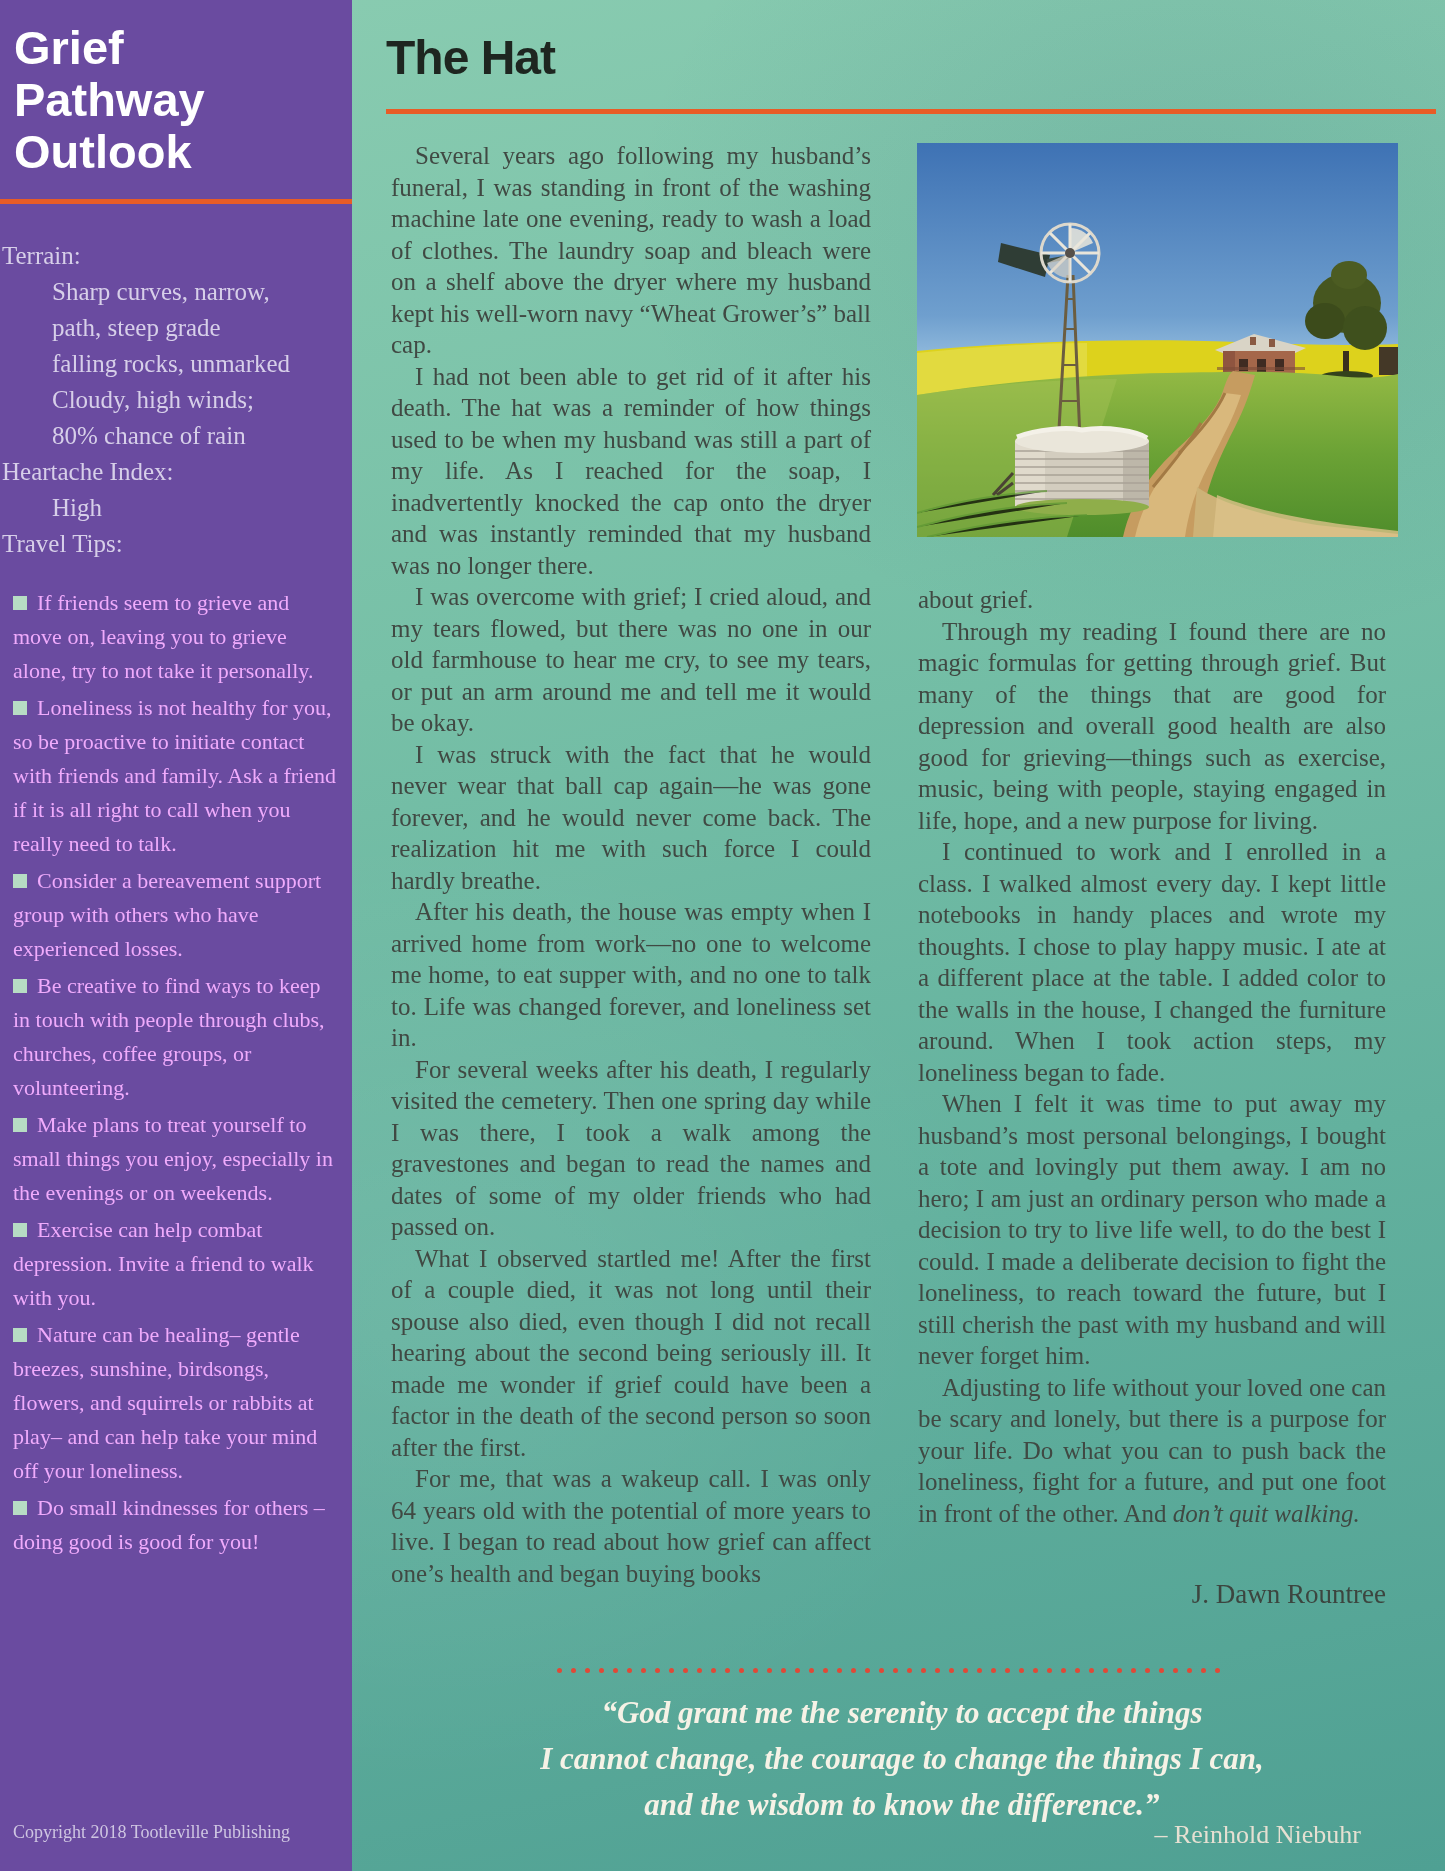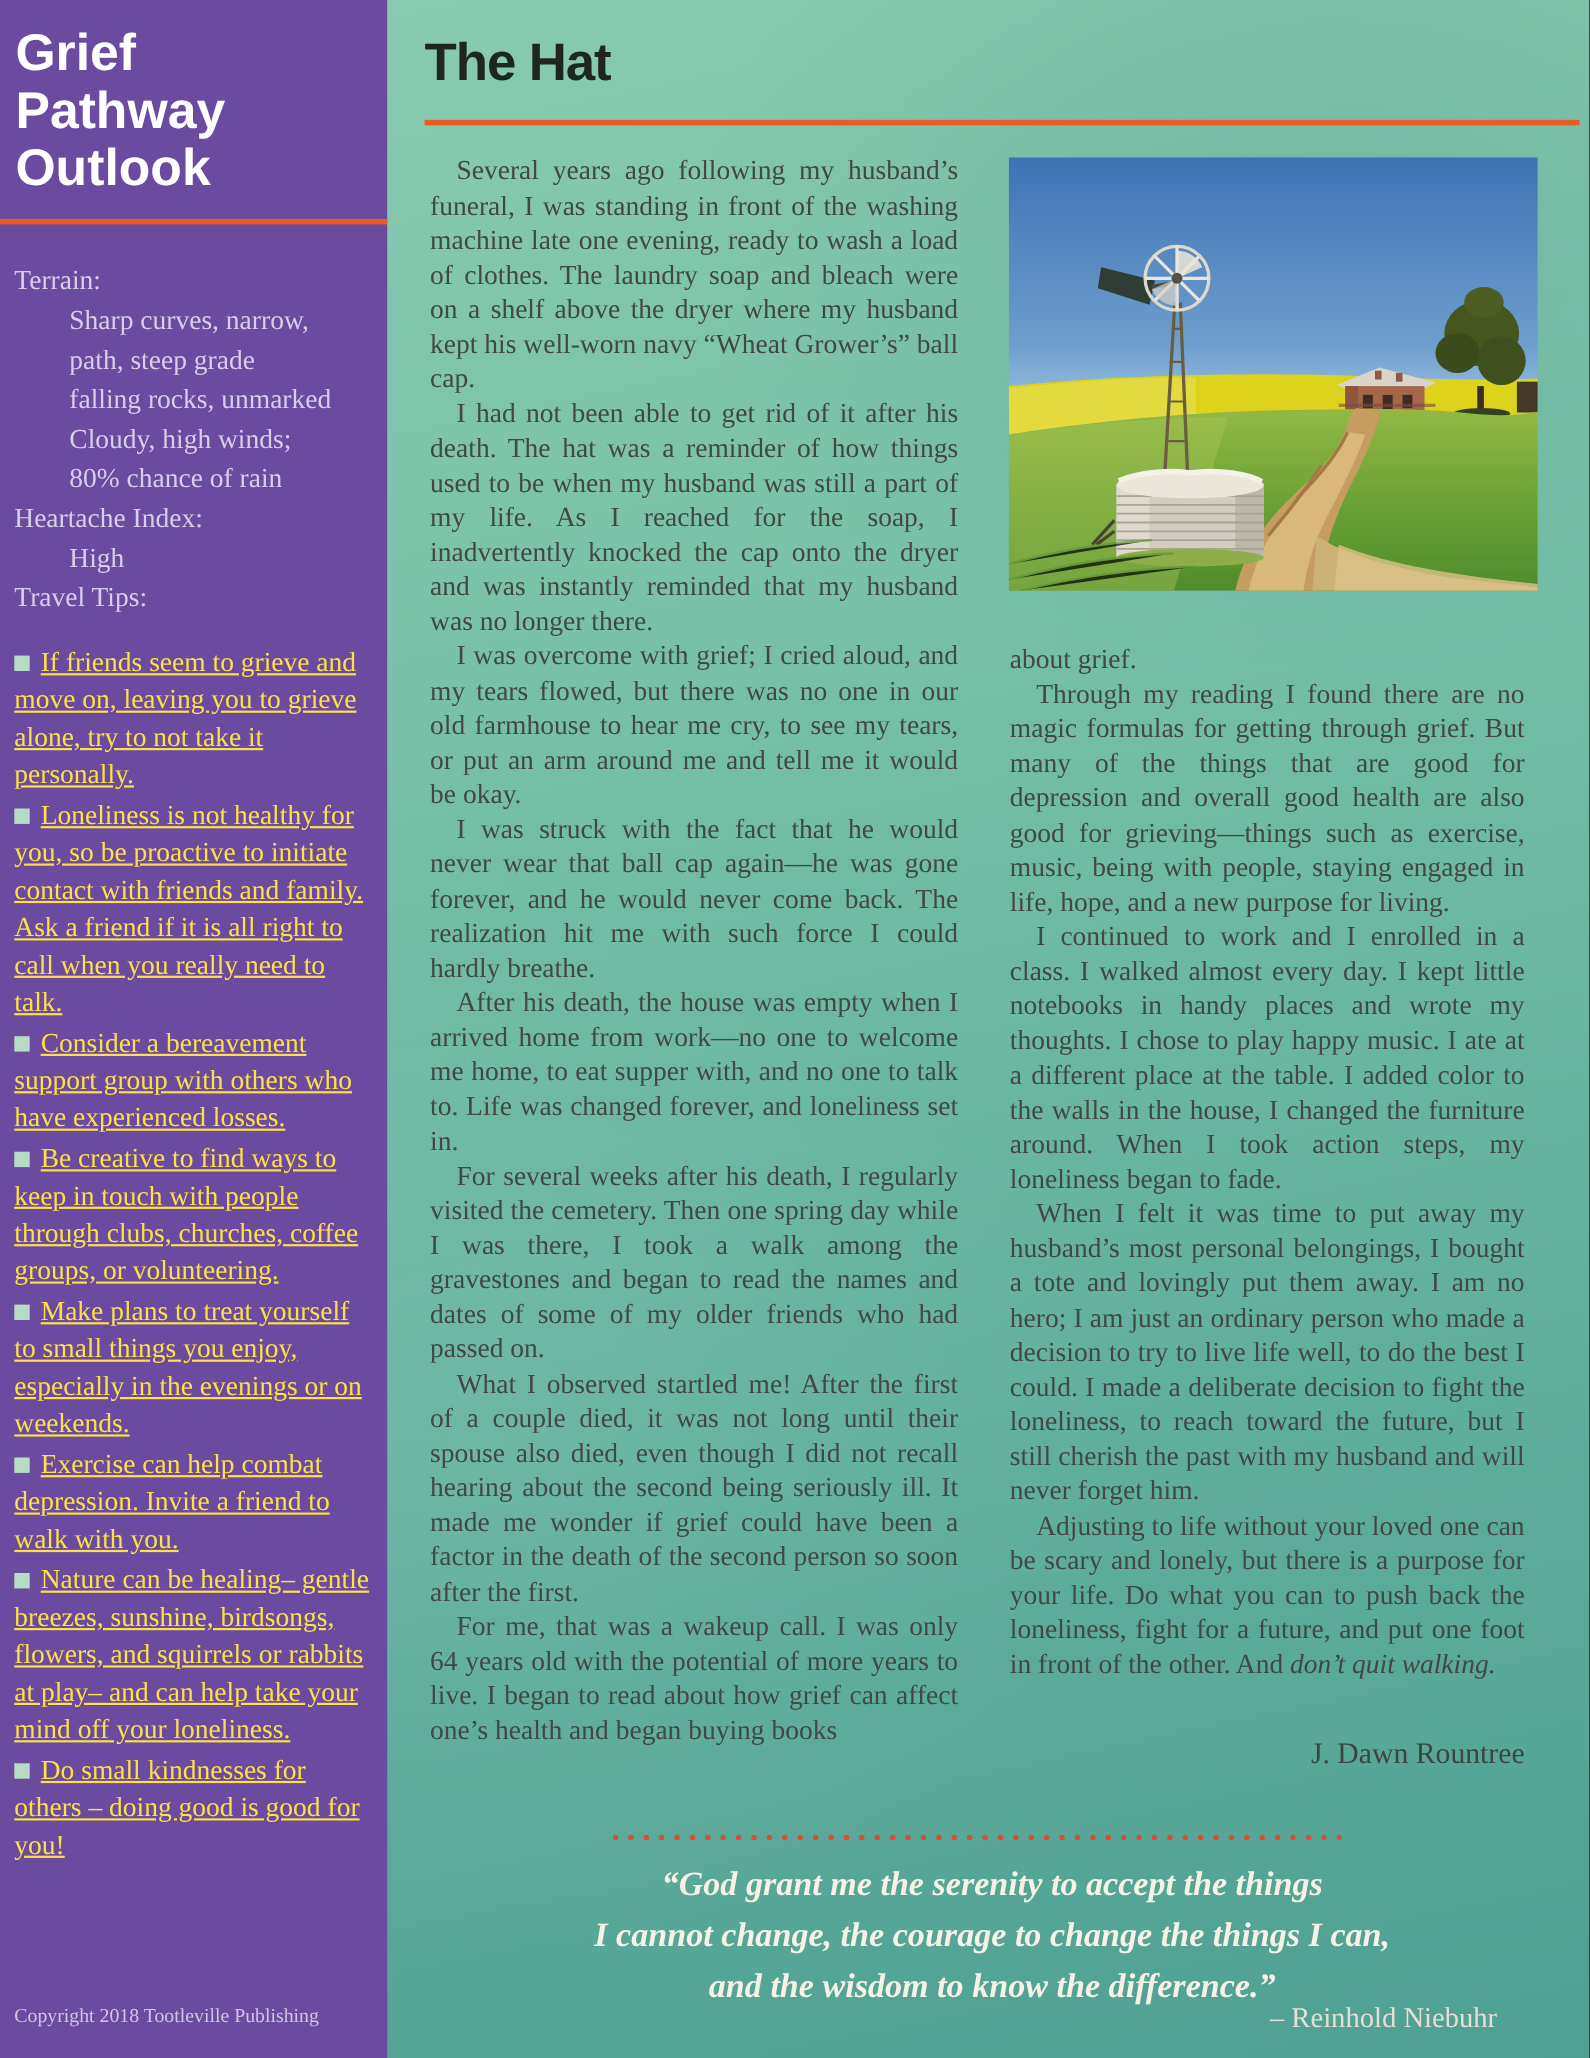--- a/index.html
+++ b/index.html
@@ -7,24 +7,24 @@
     background:
       radial-gradient(ellipse 900px 700px at 82% 12%, rgba(30,80,105,.12), transparent 62%),
       radial-gradient(ellipse 1000px 800px at 30% 70%, rgba(255,255,255,.07), transparent 60%),
       linear-gradient(168deg,#8accb1 0%,#77c0a7 35%,#63b19e 65%,#4fa093 100%);
     font-family:"Liberation Serif", serif;}
   
   .sidebar{position:absolute;left:0;top:0;width:352px;height:1871px;background:#6a4ba0;}
   .sb-title{position:absolute;left:14px;top:22px;margin:0;color:#ffffff;
     font-family:"Liberation Sans", sans-serif;font-weight:700;font-size:47px;line-height:52px;letter-spacing:0;}
   .sb-rule{position:absolute;left:0;top:199px;width:352px;height:5px;background:#e85c26;}
-  .sb-info{position:absolute;left:13px;top:238px;width:330px;color:#d7cfe9;font-size:25px;line-height:36px;}
+  .sb-info{position:absolute;left:2px;top:238px;width:330px;color:#d7cfe9;font-size:25px;line-height:36px;}
   .sb-label{white-space:nowrap;}
   .sb-line{padding-left:50px;white-space:nowrap;}
-  .sb-tips{position:absolute;left:13px;top:586px;width:328px;color:#fde047;font-size:25px;line-height:34px;text-decoration:underline;}
+  .sb-tips{position:absolute;left:13px;top:586px;width:328px;color:#f0abfc;font-size:22px;line-height:34px;}
   .tip{margin:0 0 3px 0;}
   .bullet{display:inline-block;width:14px;height:14px;background:#b7dcc4;margin-right:10px;vertical-align:baseline;}
   .sb-copy{position:absolute;left:13px;top:1822px;color:#cfc6e2;font-size:18px;}
   
   .title{position:absolute;left:386px;top:18px;margin:0;color:#1e2620;
     font-family:"Liberation Sans", sans-serif;font-weight:700;font-size:48px;line-height:80px;letter-spacing:-1px;}
   .title-rule{position:absolute;left:386px;top:109px;width:1050px;height:5px;background:#e85c26;}
   .photo{position:absolute;left:917px;top:143px;width:481px;height:394px;margin:0;}
   .photo svg{display:block;}
   .col{position:absolute;color:#404943;font-size:25px;line-height:31.5px;text-align:justify;}

